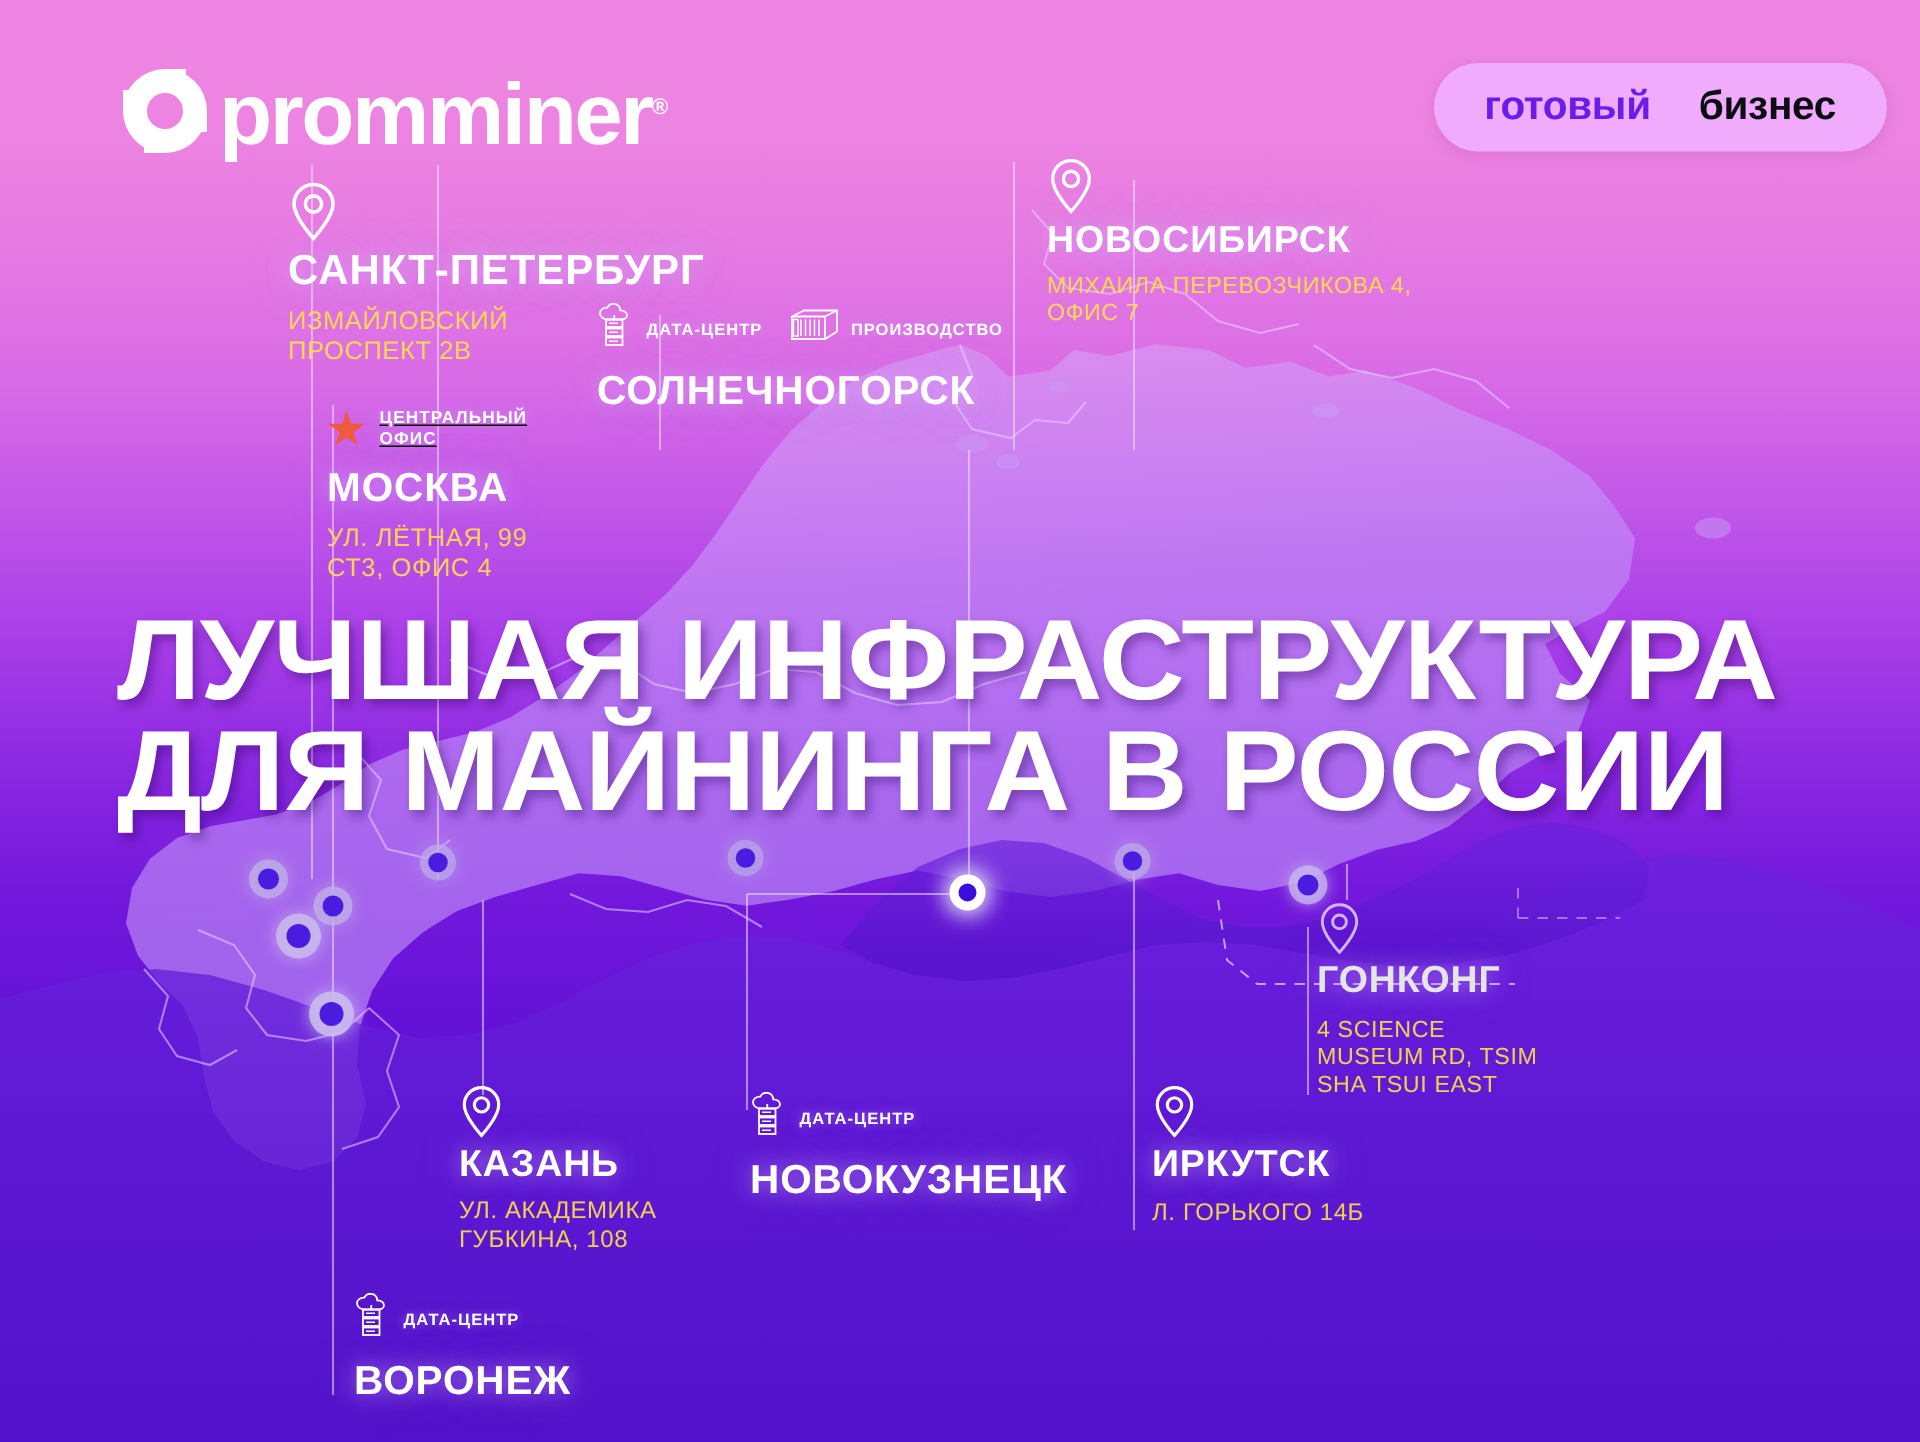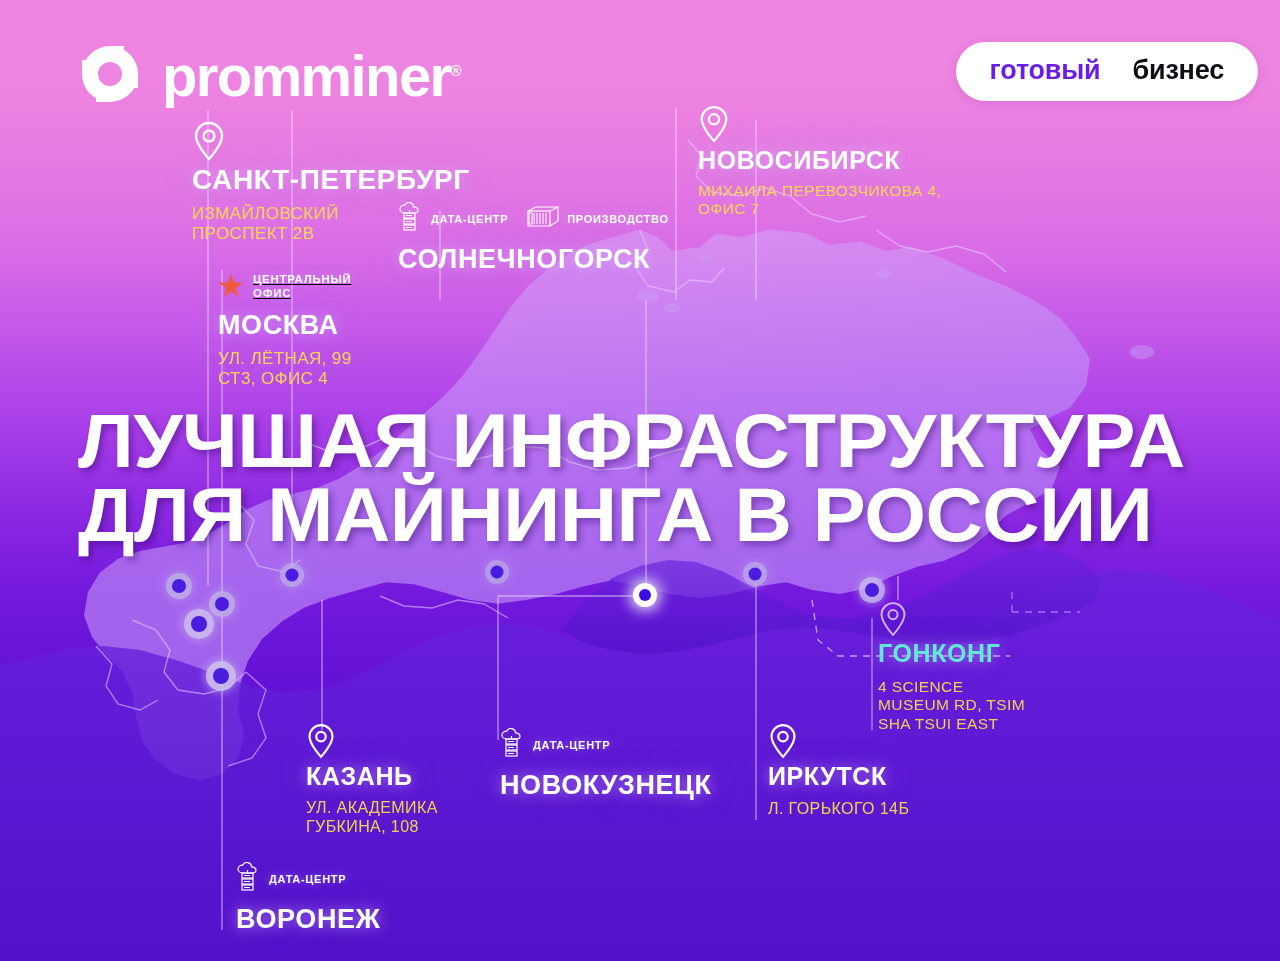--- a/index.html
+++ b/index.html
@@ -46,30 +46,30 @@
   .tag{
     display:flex;align-items:center;gap:7px;white-space:nowrap;
   }
   .tag-label{
     color:#fff;font-weight:bold;font-size:11px;letter-spacing:.7px;
     text-shadow:0 0 8px rgba(210,180,255,.5);
   }
   .pin{display:block;}
 
   
-  .logo{position:absolute;left:78px;top:42px;display:flex;align-items:center;gap:20px;}
+  .logo{position:absolute;left:78px;top:42px;display:flex;align-items:center;gap:4px;}
   .logo-word{
     color:#fff;font-size:58px;font-weight:bold;letter-spacing:-1.6px;
     line-height:1;position:relative;
   }
   .logo-reg{font-size:15px;vertical-align:super;letter-spacing:0;}
 
   .badge{
     position:absolute;right:22px;top:42px;
-    background:#ffffff;border-radius:40px;
+    background:#f0abfc;border-radius:40px;
     padding:13px 34px 15px 34px;
     display:flex;align-items:center;gap:11px;
     box-shadow:0 2px 10px rgba(90,0,120,.12);
   }
   .badge-1{color:#6a1de8;font-size:27px;font-weight:bold;letter-spacing:-.2px;}
   .badge-2{color:#0d0d14;font-size:27px;font-weight:bold;letter-spacing:-.2px;margin-left:21px;}
 
   
   .headline{
     position:absolute;left:78px;top:404px;width:1140px;
@@ -351,21 +351,21 @@
     <div>ДЛЯ МАЙНИНГА В РОССИИ</div>
   </div>
 
   <div class="city" style="left:878px;top:600px;">
     <span>
       <svg class="pin" width="30" height="38" viewBox="0 0 34 42" style="opacity:.85">
         <path d="M17,3 C9.8,3 4,8.8 4,16 C4,25 17,39 17,39 C17,39 30,25 30,16 C30,8.8 24.2,3 17,3 Z" fill="none" stroke="#e3d2ff" stroke-width="2.2"></path>
         <circle cx="17" cy="16" r="5.2" fill="none" stroke="#e3d2ff" stroke-width="2.2"></circle>
       </svg>
     </span>
-    <div class="city-name" style="font-size:25px;margin-top:1px;color:#5eead4;">ГОНКОНГ</div>
+    <div class="city-name" style="font-size:25px;margin-top:1px;color:#e5e5e5;">ГОНКОНГ</div>
     <div class="city-addr" style="font-size:15.5px;margin-top:10px;">
       <div>4 SCIENCE</div>
       <div>MUSEUM RD, TSIM</div>
       <div>SHA TSUI EAST</div>
     </div>
   </div>
 
   <div class="city" style="left:306px;top:722px;">
     <span>
       <svg class="pin" width="30" height="38" viewBox="0 0 34 42">

